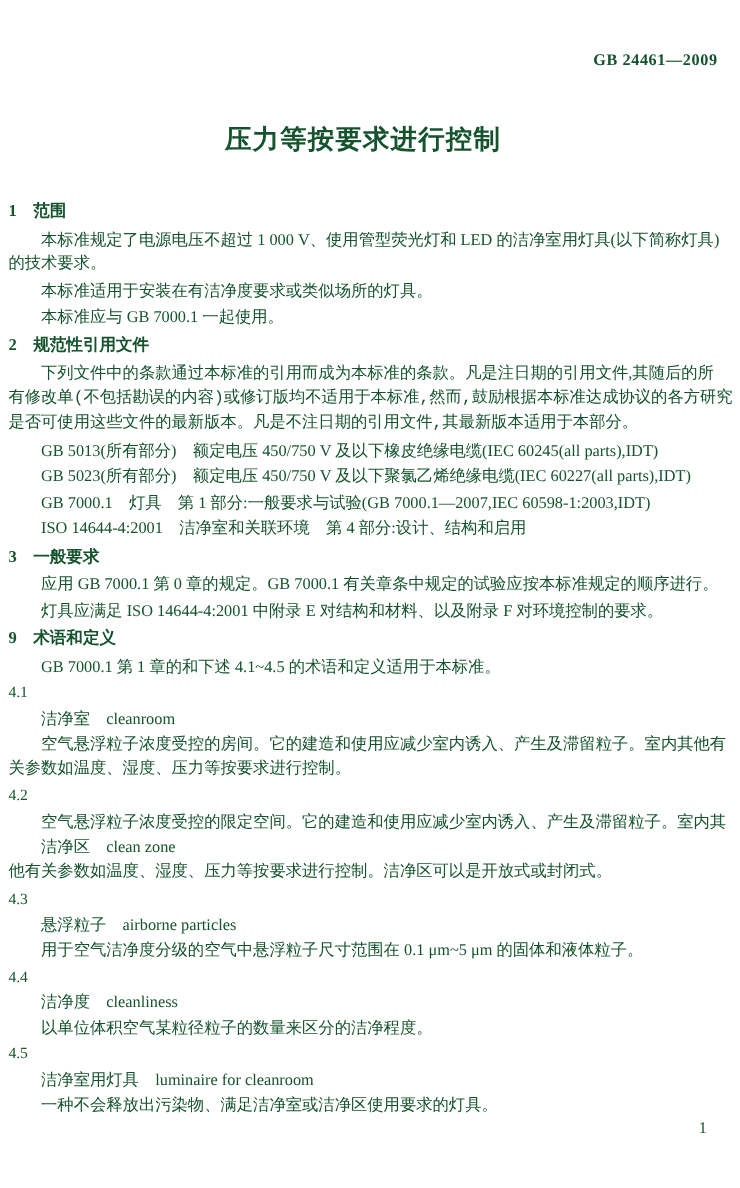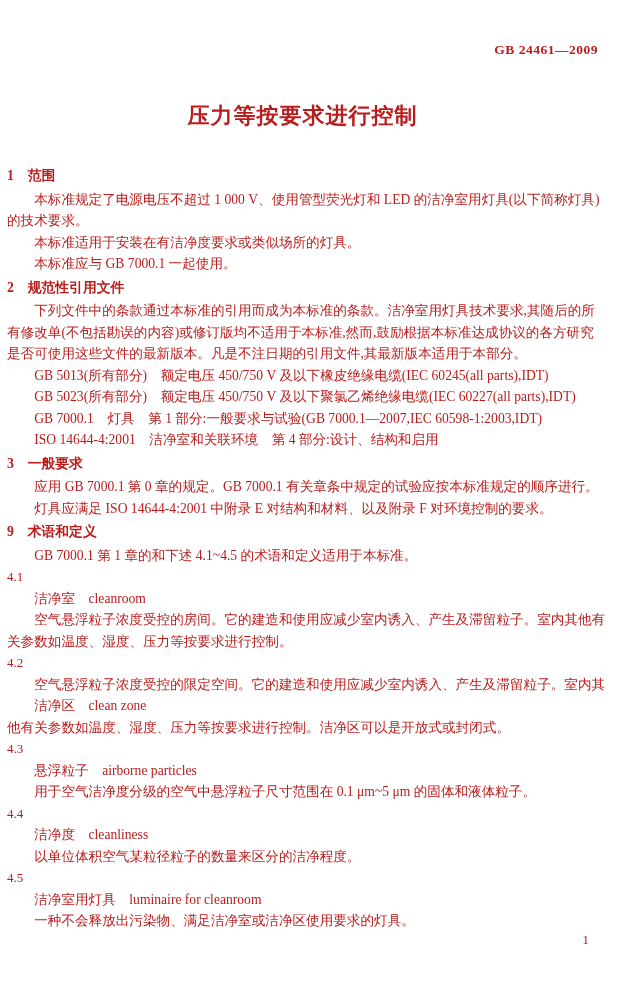--- a/index.html
+++ b/index.html
@@ -3,21 +3,21 @@
 <meta charset="utf-8">
 <style>
   html,body{margin:0;padding:0;background:#888;}
   .page{
     position:relative;
     width:617px;height:990px;
     margin:0 auto;
     background:#ffffff;
     overflow:hidden;
     font-family:"Liberation Serif","DejaVu Serif",serif;
-    color:#b91c1c;
+    color:#14532d;
   }
   .inner{
     padding:42px 19px 0 7px;
   }
   .std-code{
     text-align:right;
     font-weight:bold;
     font-size:13.5px;
     line-height:16px;
     letter-spacing:0.5px;
@@ -35,21 +35,21 @@
     line-height:21.5px;
     text-align:left;
   }
   .line{white-space:nowrap;}
   .line.h{
     font-weight:bold;
     font-size:13.8px;
     margin:2px 0;
   }
   .line.pi{ text-indent:2em; }
-  .line.p{ text-indent:0; }
+  .line.p{ text-indent:0;font-family:Liberation Mono, monospace; }
   .line.num{
     font-weight:normal;
     font-size:13px;
   }
   .line.term{
     font-weight:normal;
     text-indent:2em;
   }
   .page-number{
     position:absolute;
@@ -65,21 +65,21 @@
   <div class="inner">
     <div class="std-code">GB 24461—2009</div>
     <h1 class="doc-title">压力等按要求进行控制</h1>
     <div class="content" id="content">
         <div class="line h">1　范围</div>
         <div class="line pi">本标准规定了电源电压不超过 1 000 V、使用管型荧光灯和 LED 的洁净室用灯具(以下简称灯具)</div>
         <div class="line p">的技术要求。</div>
         <div class="line pi">本标准适用于安装在有洁净度要求或类似场所的灯具。</div>
         <div class="line pi">本标准应与 GB 7000.1 一起使用。</div>
         <div class="line h">2　规范性引用文件</div>
-        <div class="line pi">下列文件中的条款通过本标准的引用而成为本标准的条款。洁净室用灯具技术要求,其随后的所</div>
+        <div class="line pi">下列文件中的条款通过本标准的引用而成为本标准的条款。凡是注日期的引用文件,其随后的所</div>
         <div class="line p">有修改单(不包括勘误的内容)或修订版均不适用于本标准,然而,鼓励根据本标准达成协议的各方研究</div>
         <div class="line p">是否可使用这些文件的最新版本。凡是不注日期的引用文件,其最新版本适用于本部分。</div>
         <div class="line pi">GB 5013(所有部分)　额定电压 450/750 V 及以下橡皮绝缘电缆(IEC 60245(all parts),IDT)</div>
         <div class="line pi">GB 5023(所有部分)　额定电压 450/750 V 及以下聚氯乙烯绝缘电缆(IEC 60227(all parts),IDT)</div>
         <div class="line pi">GB 7000.1　灯具　第 1 部分:一般要求与试验(GB 7000.1—2007,IEC 60598-1:2003,IDT)</div>
         <div class="line pi">ISO 14644-4:2001　洁净室和关联环境　第 4 部分:设计、结构和启用</div>
         <div class="line h">3　一般要求</div>
         <div class="line pi">应用 GB 7000.1 第 0 章的规定。GB 7000.1 有关章条中规定的试验应按本标准规定的顺序进行。</div>
         <div class="line pi">灯具应满足 ISO 14644-4:2001 中附录 E 对结构和材料、以及附录 F 对环境控制的要求。</div>
         <div class="line h">9　术语和定义</div>

